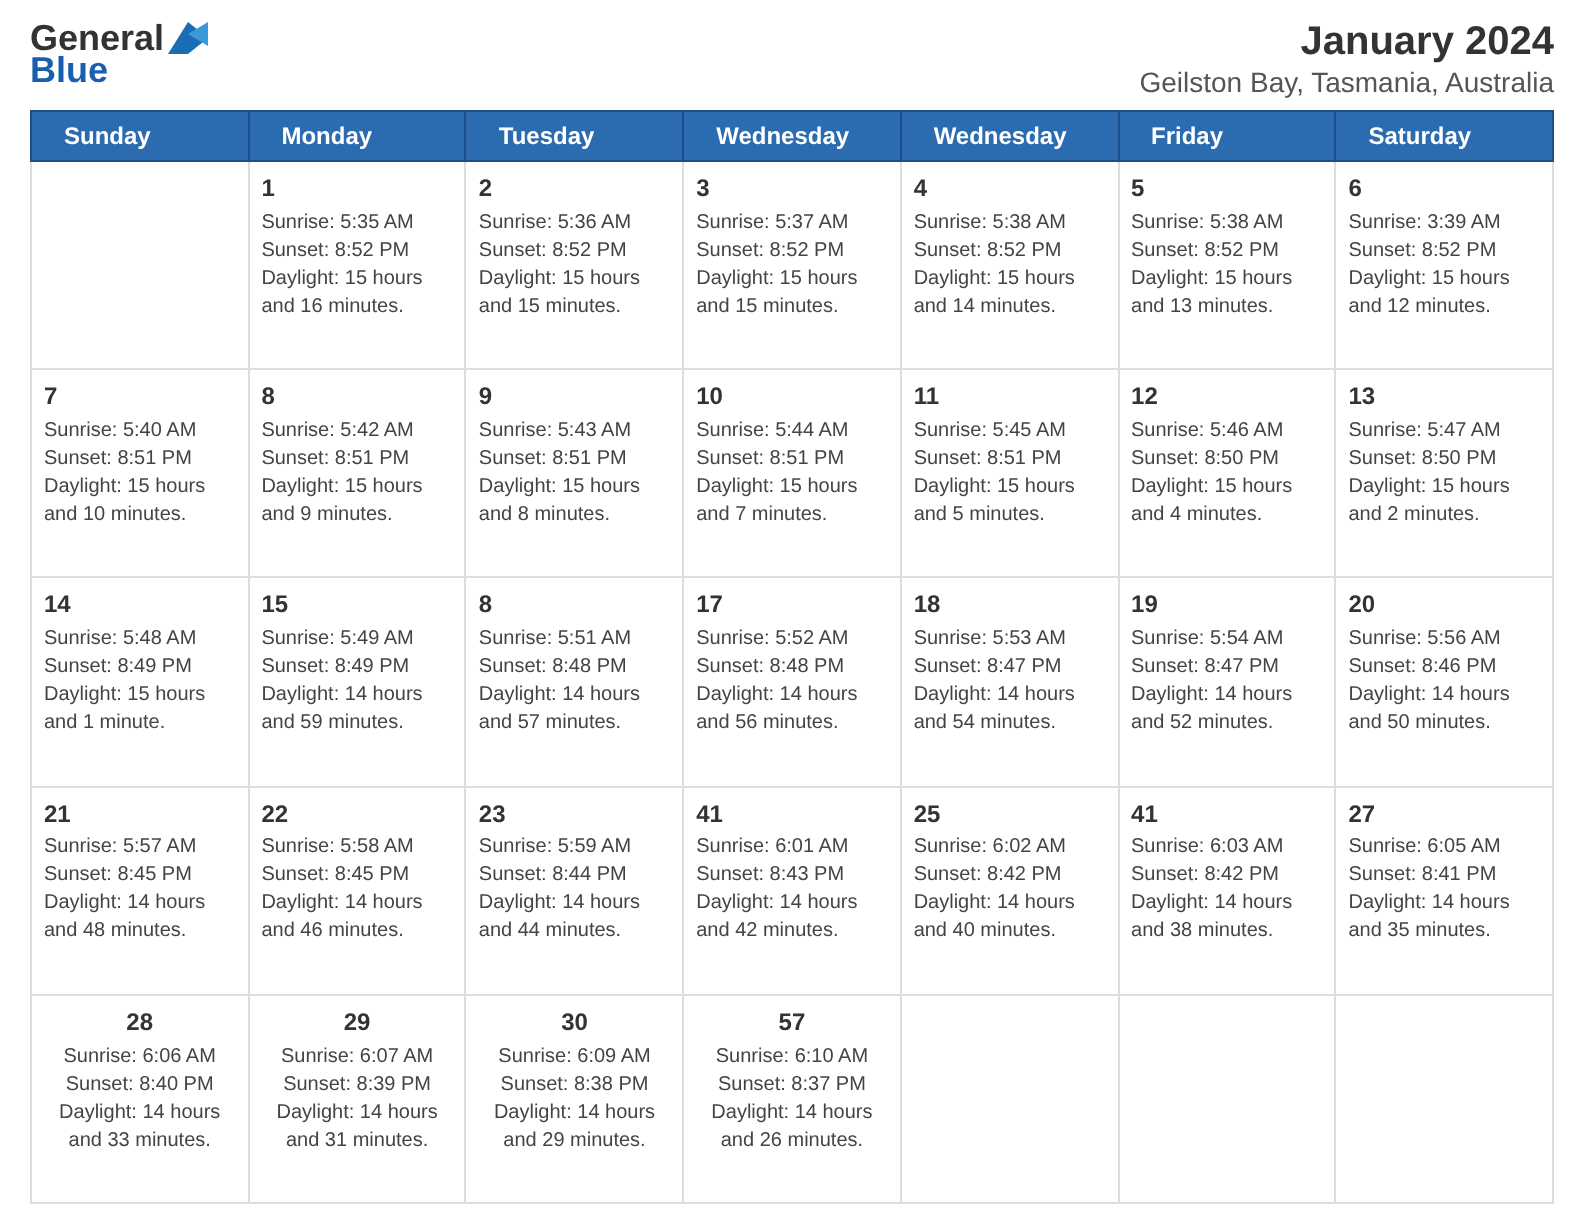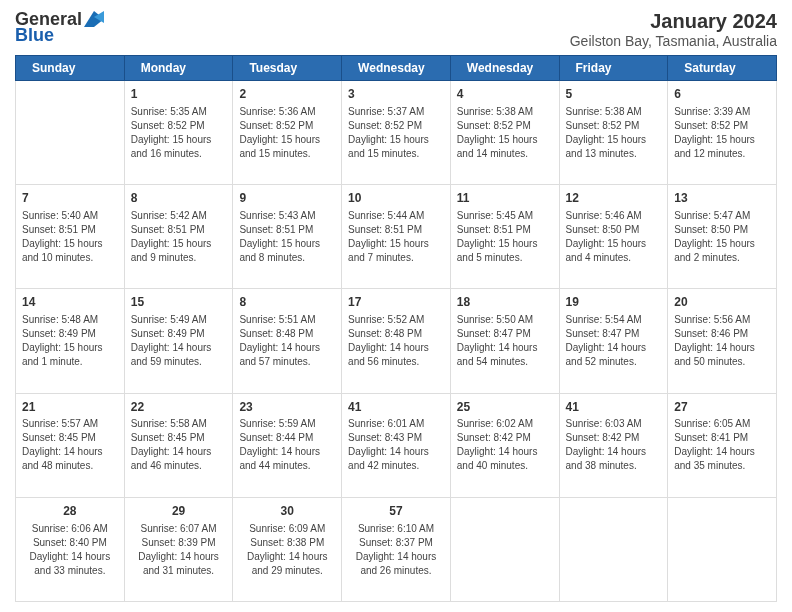--- a/index.html
+++ b/index.html
@@ -244,21 +244,21 @@
           </td>
           <td>
             <div class="cell-date">17</div>
             <div class="cell-info">Sunrise: 5:52 AM
 Sunset: 8:48 PM
 Daylight: 14 hours
 and 56 minutes.</div>
           </td>
           <td>
             <div class="cell-date">18</div>
-            <div class="cell-info">Sunrise: 5:50 AM
+            <div class="cell-info">Sunrise: 5:53 AM
 Sunset: 8:47 PM
 Daylight: 14 hours
 and 54 minutes.</div>
           </td>
           <td>
             <div class="cell-date">19</div>
             <div class="cell-info">Sunrise: 5:54 AM
 Sunset: 8:47 PM
 Daylight: 14 hours
 and 52 minutes.</div>

